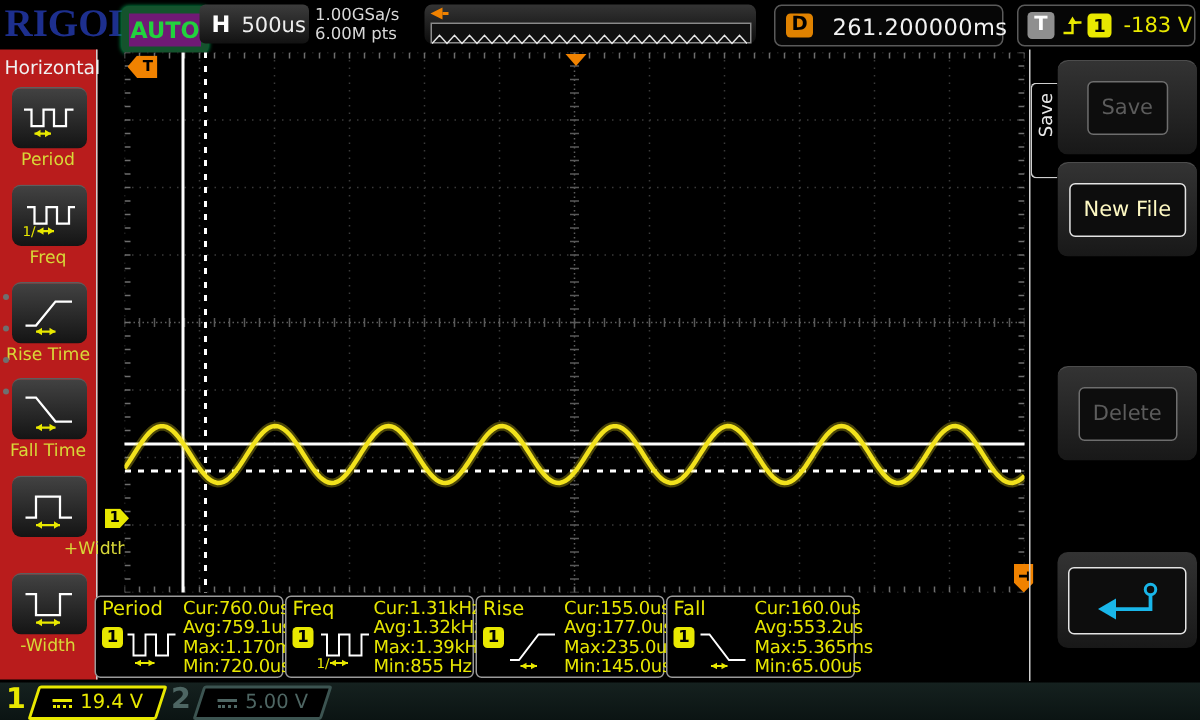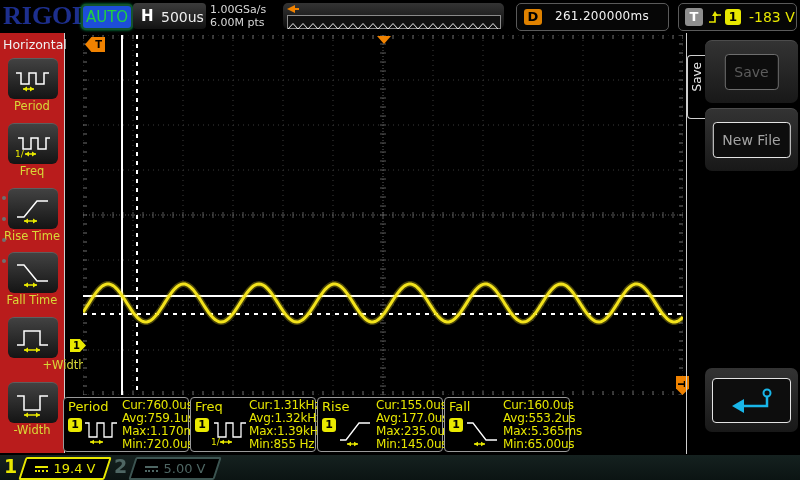--- a/index.html
+++ b/index.html
@@ -4,38 +4,38 @@
 <style>
   html,body{margin:0;padding:0;background:#222;}
   #screen{position:relative;width:800px;height:480px;background:#000;overflow:hidden;
           font-family:"DejaVu Sans",sans-serif;-webkit-font-smoothing:antialiased;}
   .abs{position:absolute;}
 
   
   #topbar{left:0;top:0;width:800px;height:33px;background:#000;}
   #logo{left:3px;top:1px;font-family:"Liberation Serif",serif;font-weight:bold;
         font-size:26px;color:#1d2f8e;letter-spacing:0px;}
-  #auto-badge{left:81px;top:4px;width:48px;height:22px;border:2px solid #14532d;border-radius:5px;
-        color:#22d13e;font-weight:normal;font-size:15px;text-align:center;line-height:22px;
-        background:#1d4ed8;box-shadow:0 0 3px #0a5;}
+  #auto-badge{left:81px;top:4px;width:48px;height:22px;border:5px solid #14532d;border-radius:5px;
+        color:#22d13e;font-weight:bold;font-size:15px;text-align:center;line-height:22px;
+        background:#701a75;box-shadow:0 0 3px #0a5;}
   #h-box{left:133px;top:3px;width:73px;height:26px;border-radius:4px;
         background:linear-gradient(#3c3c3c,#121212);}
   #h-label{left:8px;top:4px;font-weight:bold;font-size:15px;color:#fff;}
   #h-value{left:28px;top:6px;font-size:14px;color:#eee;}
   #acq{left:210px;top:3px;font-size:11px;line-height:13px;color:#d8d8d8;}
   #preview-box{left:283px;top:3px;width:221px;height:26px;border-radius:5px;
         background:linear-gradient(#343434,#0c0c0c);}
   #preview-trig{left:4px;top:2px;width:0;height:0;border-top:4px solid transparent;
         border-bottom:4px solid transparent;border-right:8px solid #f08200;}
   #preview-trig-tail{left:12px;top:5px;width:4px;height:2px;background:#f08200;}
   #preview-win{left:4px;top:12px;width:212px;height:12px;border:1px solid #8a8a8a;background:#101010;}
   #d-box{left:516px;top:3px;width:151px;height:26px;border:1px solid #5a5a5a;border-radius:5px;background:#060606;}
   #d-badge{left:7px;top:5px;width:18px;height:16px;background:#e08200;border-radius:3px;
         color:#000;font-weight:bold;font-size:13px;text-align:center;line-height:16px;}
-  #d-value{left:38px;top:5px;font-size:12px;color:#f2f2f2;letter-spacing:.3px;}
+  #d-value{left:38px;top:5px;font-size:15px;color:#f2f2f2;letter-spacing:.3px;}
   #t-box{left:678px;top:3px;width:117px;height:26px;border:1px solid #5a5a5a;border-radius:5px;background:#060606;}
   #t-badge{left:6px;top:4px;width:18px;height:18px;background:#8f8f8f;border-radius:3px;
         color:#fff;font-weight:bold;font-size:13px;text-align:center;line-height:18px;}
   #t-slope{left:28px;top:4px;}
   #t-ch-badge{left:46px;top:5px;width:16px;height:16px;background:#e8e800;border-radius:3px;
         color:#000;font-weight:bold;font-size:12px;text-align:center;line-height:16px;}
   #t-level{left:70px;top:5px;font-size:14px;color:#e8e800;}
 
   
   #left-menu{left:0;top:33px;width:64px;height:420px;background:#b91c1c;border-right:1px solid #cfcfcf;}
@@ -70,21 +70,21 @@
 
   
   #right-line{left:686px;top:33px;width:1px;height:421px;background:#cfcfcf;}
   #rm-tab{left:687px;top:55px;width:17px;height:62px;border:1px solid #cfcfcf;border-right:none;
         border-radius:4px 0 0 4px;color:#e8e8e8;font-size:12px;background:#000;}
   #rm-tab span{position:absolute;left:2px;top:6px;writing-mode:vertical-rl;transform:rotate(180deg);}
   .rm-block{left:705px;width:93px;height:62px;border-radius:7px;
         background:linear-gradient(#333,#181818);border-top:1px solid #4c4c4c;}
   .rm-btn{position:absolute;left:50%;top:50%;transform:translate(-50%,-50%);
         border:1px solid #e4e4e4;border-radius:4px;background:#0d0d0d;
-        font-size:14px;color:#a3a3a3;padding:9px 9px;white-space:nowrap;}
+        font-size:14px;color:#fef9c3;padding:9px 9px;white-space:nowrap;}
   .rm-btn[data-enabled="false"]{color:#5c5c5c;border-color:#6e6e6e;}
   #rm-return{left:705px;top:368px;width:93px;height:64px;border-radius:7px;
         background:linear-gradient(#333,#181818);}
   #rm-return-btn{position:absolute;left:7px;top:10px;width:77px;height:43px;
         border:1px solid #e4e4e4;border-radius:4px;background:#0d0d0d;}
   #rm-return-btn svg{position:absolute;left:15px;top:7px;}
 
   
   .mpanel{top:397px;width:126px;height:55px;border:1px solid #9a9a9a;border-radius:4px;
         background:#000;box-sizing:border-box;color:#e6e600;}
@@ -571,20 +571,23 @@
   <div id="rm-tab" class="abs">
     <span>Save</span>
   </div>
 
   <div class="rm-block abs" style="top:40px;">
     <div class="rm-btn" data-enabled="false">Save</div>
   </div>
   <div class="rm-block abs" style="top:108px;">
     <div class="rm-btn" data-enabled="true">New File</div>
   </div>
+  <div class="rm-block abs" style="top:244px;">
+    <div class="rm-btn" data-enabled="false">Delete</div>
+  </div>
   <div id="rm-return" class="abs">
     <div id="rm-return-btn">
       <svg width="48" height="30">
         <circle cx="39" cy="7" r="3.5" fill="none" stroke="#19b6e9" stroke-width="2"></circle>
         <path d="M39,11 V20 H15" fill="none" stroke="#19b6e9" stroke-width="2.5"></path>
         <polygon points="16,13 16,27 4,20" fill="#19b6e9"></polygon>
       </svg>
     </div>
   </div>
 

